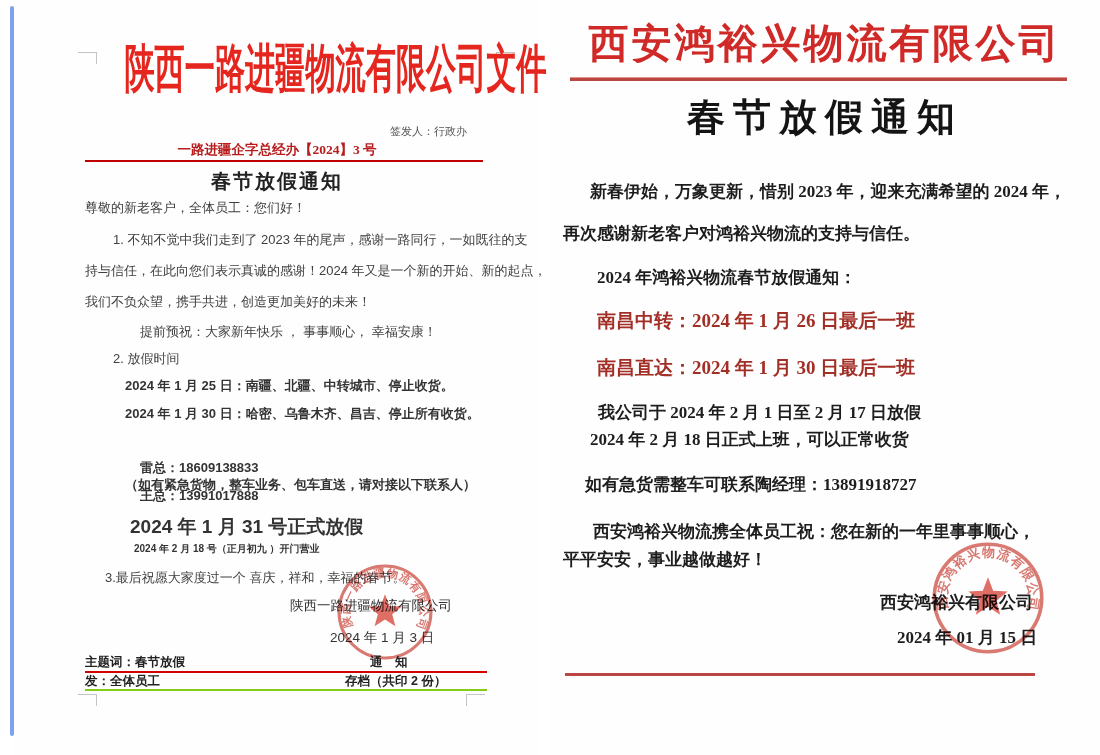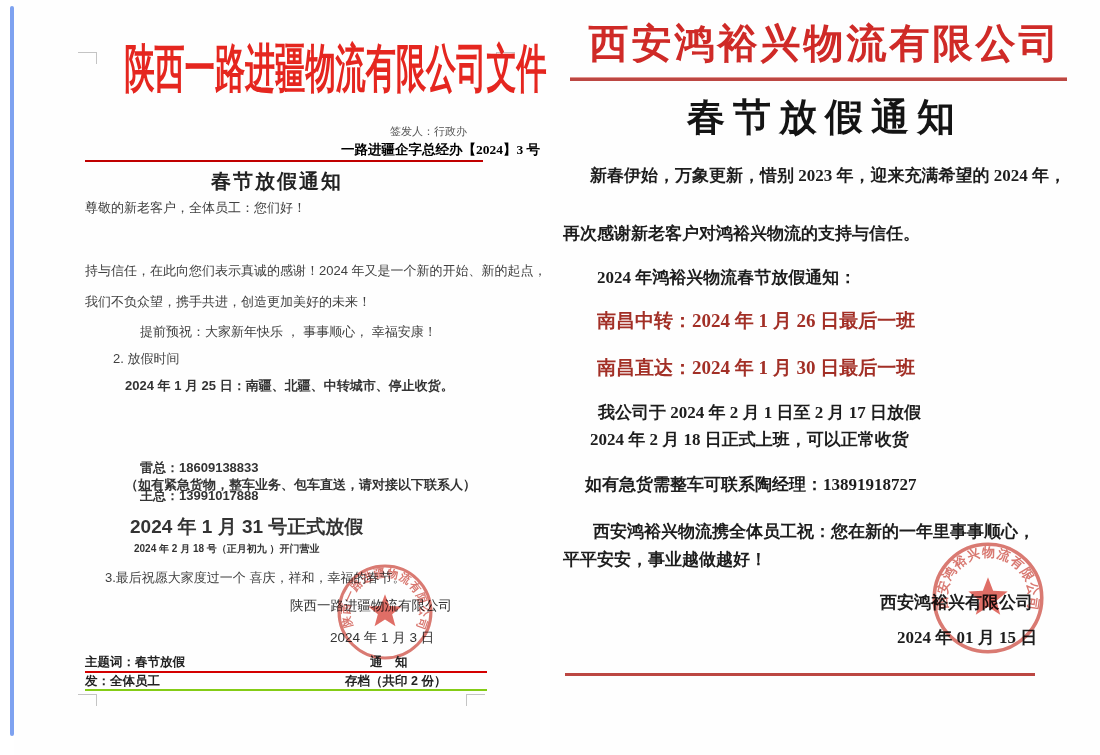--- a/index.html
+++ b/index.html
@@ -16,22 +16,22 @@
   .blue-strip{position:absolute;left:10px;top:6px;width:4px;height:730px;background:#7ea2f0;border-radius:2px;}
 
   .l-title{
     left:0;top:36px;width:100%;text-align:center;
     font-size:52px;font-weight:bold;color:#e5261f;
     transform:scaleX(0.58);transform-origin:50% 50%;
     letter-spacing:0px;line-height:64px;
     font-family:"Liberation Sans", sans-serif;
   }
   .l-issuer{left:376px;top:124px;font-size:11px;color:#555;}
-  .l-docno{left:0;top:141px;width:100%;text-align:right;font-size:13.5px;font-weight:600;
-    font-family:"Liberation Serif", serif;color:#000000;}
+  .l-docno{left:0;top:141px;width:100%;text-align:center;font-size:13.5px;font-weight:600;
+    font-family:"Liberation Serif", serif;color:#b91c1c;}
   .l-rule{left:71px;top:160px;width:398px;height:2px;background:#c00000;}
   .l-subject{left:0;top:168px;width:100%;text-align:center;font-size:20px;font-weight:bold;color:#222;letter-spacing:2px;}
 
   .lb{font-size:13px;color:#404040;}
   .lb.b{font-weight:bold;color:#333;}
   .pos-greet{left:71px;top:199px;}
   .pos-p1a{left:99px;top:231px;}
   .pos-p1b{left:71px;top:262px;}
   .pos-p1c{left:71px;top:293px;}
   .pos-wish{left:126px;top:323px;}
@@ -60,21 +60,21 @@
 
   
   #right-page{position:absolute;left:550px;top:0;width:550px;height:755px;background:#fefefe;
     font-family:"Liberation Serif", serif;}
   .r-title{left:0;top:16px;width:100%;text-align:center;font-size:40px;font-weight:bold;
     color:#cf2a27;letter-spacing:3px;}
   .r-rule1{left:20px;top:77px;width:497px;height:3px;background:#bc4742;border-top:1px solid #e2958f;}
   .r-subject{left:0;top:92px;width:100%;text-align:center;font-size:38px;font-weight:bold;color:#141414;letter-spacing:8px;}
   .rb{font-size:17px;font-weight:bold;color:#1d1d1d;}
   .rb.red{font-size:19px;color:#a22f26;}
-  .rpos-p1a{left:40px;top:164px;}
+  .rpos-p1a{left:40px;top:180px;}
   .rpos-p1b{left:13px;top:222px;}
   .rpos-notice{left:47px;top:266px;}
   .rpos-red1{left:47px;top:308px;}
   .rpos-red2{left:47px;top:355px;}
   .rpos-hol1{left:48px;top:401px;}
   .rpos-hol2{left:40px;top:428px;}
   .rpos-contact{left:35px;top:473px;}
   .rpos-wish1{left:43px;top:520px;}
   .rpos-wish2{left:13px;top:548px;}
   .rpos-sign{left:330px;top:591px;}
@@ -97,25 +97,27 @@
   <div class="crop bl"></div>
   <div class="crop br"></div>
 
   <div class="abs l-title">陕西一路进疆物流有限公司文件</div>
   <div class="abs l-issuer">签发人：行政办</div>
   <div class="abs l-docno">一路进疆企字总经办【2024】3 号</div>
   <div class="abs l-rule"></div>
   <div class="abs l-subject">春节放假通知</div>
 
   <div class="abs lb pos-greet">尊敬的新老客户，全体员工：您们好！</div>
+  <div class="abs lb pos-p1a">1. 不知不觉中我们走到了 2023 年的尾声，感谢一路同行，一如既往的支</div>
   <div class="abs lb pos-p1b">持与信任，在此向您们表示真诚的感谢！2024 年又是一个新的开始、新的起点，</div>
   <div class="abs lb pos-p1c">我们不负众望，携手共进，创造更加美好的未来！</div>
   <div class="abs lb pos-wish">提前预祝：大家新年快乐 ， 事事顺心，    幸福安康！</div>
   <div class="abs lb pos-sec2">2. 放假时间</div>
   <div class="abs lb b pos-d1">2024 年 1 月 25 日：南疆、北疆、中转城市、停止收货。</div>
+  <div class="abs lb b pos-d2">2024 年 1 月 30 日：哈密、乌鲁木齐、昌吉、停止所有收货。</div>
   <div class="abs lb b pos-note">（如有紧急货物，整车业务、包车直送，请对接以下联系人）</div>
   <div class="abs lb b pos-c1">雷总：18609138833</div>
   <div class="abs lb b pos-c2">王总：13991017888</div>
   <div class="abs lb b pos-h1">2024 年 1 月 31 号正式放假</div>
   <div class="abs lb b pos-h2">2024 年 2 月 18 号（正月初九 ）开门营业</div>
   <div class="abs lb pos-close">3.最后祝愿大家度过一个  喜庆，祥和，幸福的春节。</div>
   <div class="abs lb pos-sign">陕西一路进疆物流有限公司</div>
   <div class="abs lb pos-sdate">2024 年 1 月 3 日</div>
 
   <svg class="stamp stamp-left" viewBox="0 0 120 120">

